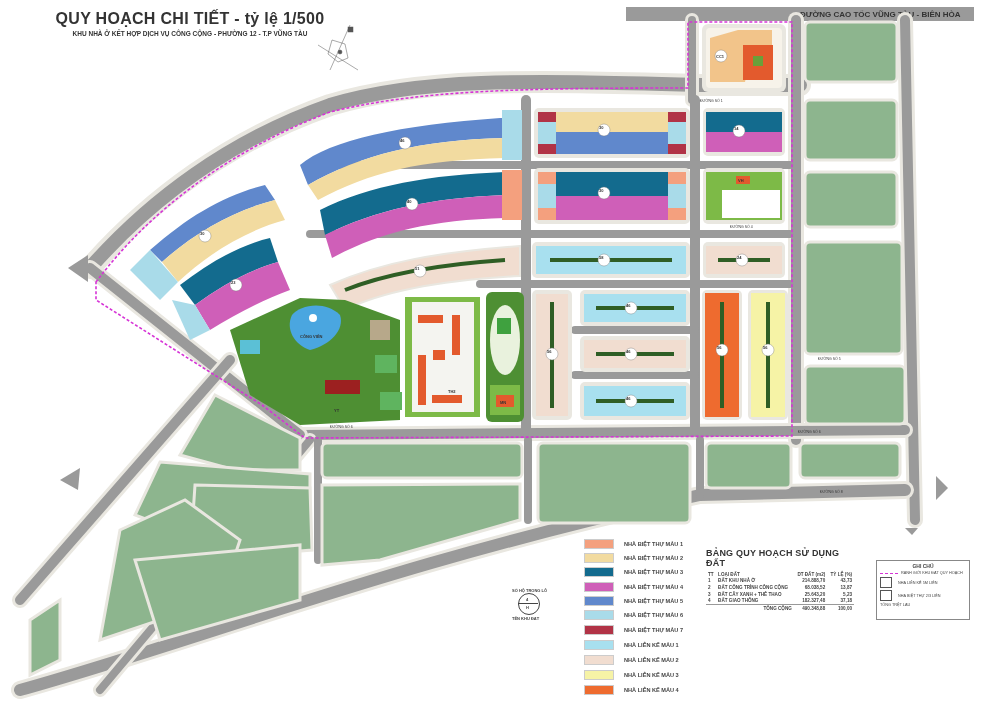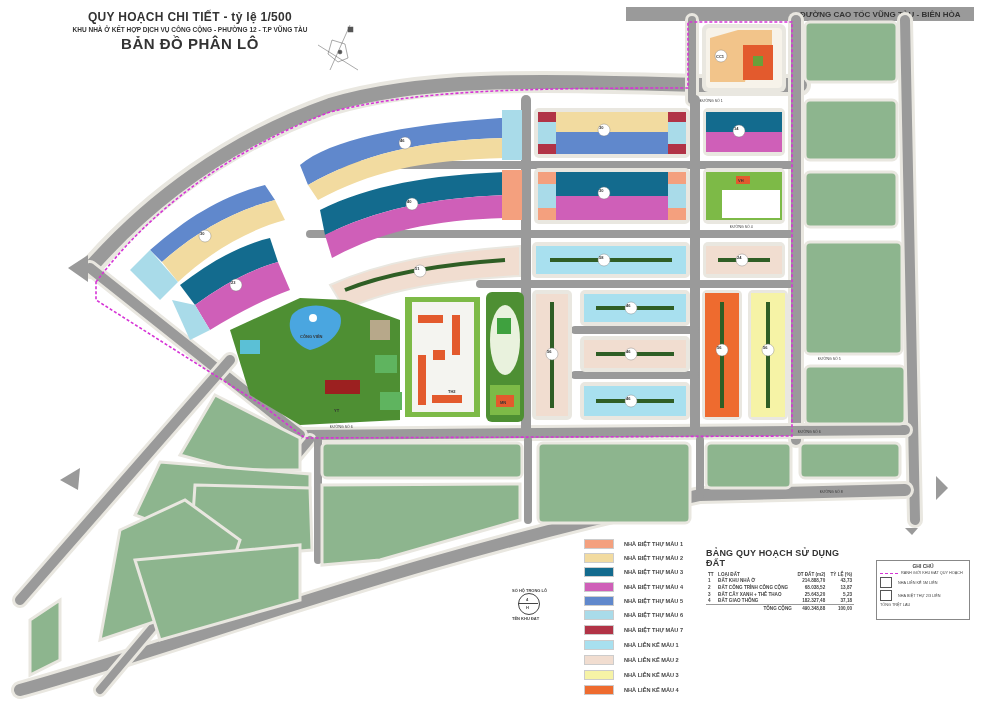--- a/index.html
+++ b/index.html
@@ -1,18 +1,18 @@
 <!DOCTYPE html>
 <html><head>
 <meta charset="utf-8">
 <style>
   html,body{margin:0;padding:0;background:#ffffff;}
   body{width:1000px;height:707px;position:relative;overflow:hidden;font-family:"Liberation Sans",sans-serif;color:#333;}
   .title-block{position:absolute;left:40px;top:10px;width:300px;text-align:center;}
-  .t1{font-size:12px;font-weight:bold;letter-spacing:.3px;}
+  .t1{font-size:16px;font-weight:bold;letter-spacing:.3px;}
   .t2{font-size:6.5px;font-weight:bold;margin-top:2px;}
   .t3{font-size:15px;font-weight:bold;margin-top:2px;letter-spacing:.5px;}
   svg.map{position:absolute;left:0;top:0;}
   .legend{position:absolute;left:584px;top:537px;width:120px;}
   .leg-row{display:flex;align-items:center;height:13px;margin-bottom:1.4px;}
   .leg-row.gap{margin-top:2px;}
   .sw{width:28px;height:8px;margin-right:10px;border:0.5px solid #ccc;}
   .lab{font-size:5.6px;font-weight:bold;color:#444;white-space:nowrap;}
   .table-box{position:absolute;left:706px;top:548px;width:148px;}
   .tb-title{font-size:9px;font-weight:bold;text-align:left;color:#333;letter-spacing:.2px;}
@@ -32,21 +32,20 @@
   .blk-label{font-family:"Liberation Sans",sans-serif;font-size:4px;font-weight:bold;fill:#333;}
   .road-label{font-family:"Liberation Sans",sans-serif;font-size:3.5px;fill:#333;}
   .hwy-label{font-family:"Liberation Sans",sans-serif;font-size:8px;font-weight:bold;fill:#333;}
 </style>
 </head>
 <body>
 
 <div class="title-block">
   <div class="t1">QUY HOẠCH CHI TIẾT - tỷ lệ  1/500</div>
   <div class="t2">KHU NHÀ Ở KẾT HỢP DỊCH VỤ CÔNG CỘNG - PHƯỜNG 12 - T.P VŨNG TÀU</div>
-  <div class="t3">BẢN ĐỒ PHÂN LÔ</div>
 </div>
 
 <svg class="map" width="1000" height="707" viewBox="0 0 1000 707">
 
   <g stroke="#555" stroke-width="0.5" fill="none">
     <line x1="318" y1="45" x2="358" y2="70"></line>
     <line x1="350" y1="25" x2="330" y2="70"></line>
     <polygon points="332,40 345,44 348,58 338,62 328,54"></polygon>
     <circle cx="340" cy="52" r="2" fill="#555"></circle>
     <rect x="348" y="27" width="5" height="5" fill="#555"></rect>

